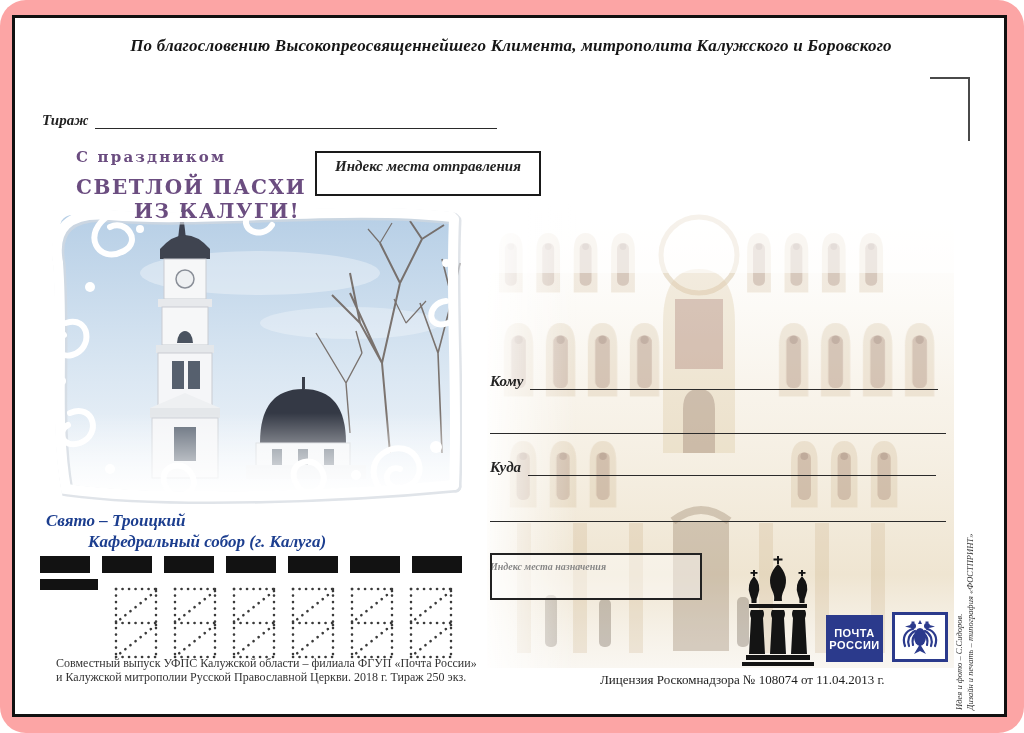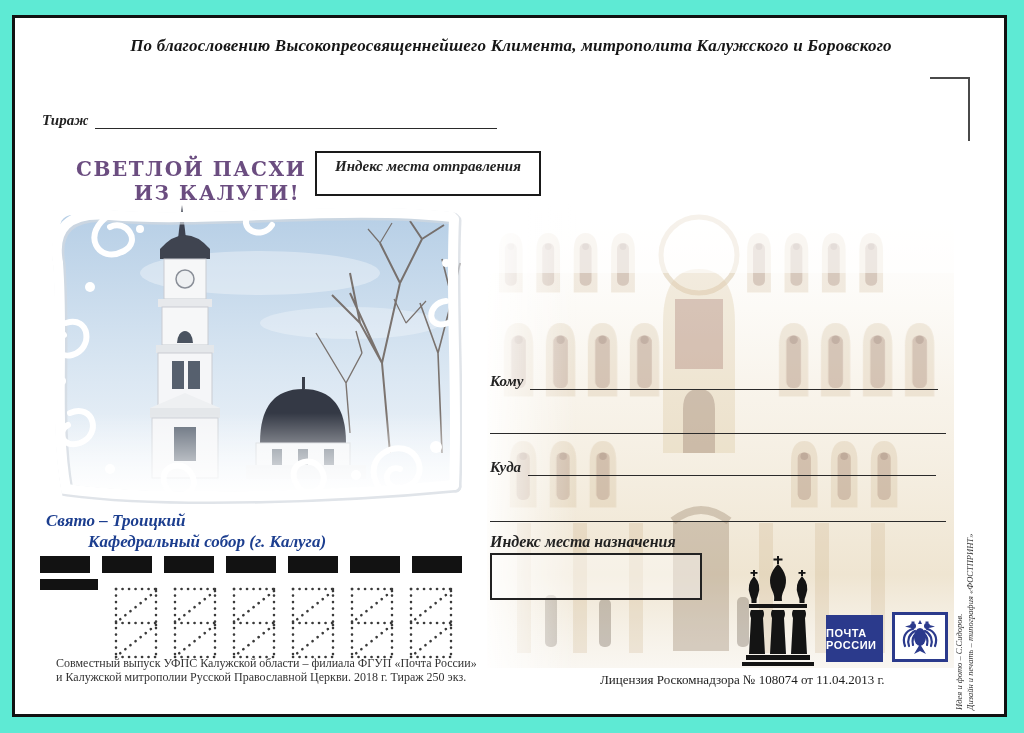--- a/index.html
+++ b/index.html
@@ -1,17 +1,17 @@
 <!DOCTYPE html>
 <html><head>
 <meta charset="utf-8">
 <style>
   html,body{margin:0;padding:0;background:#ffffff;}
-  #page{position:relative;width:1024px;height:733px;background:#5eead4;overflow:hidden;
-        font-family:"Liberation Serif",serif;}
+  #page{position:relative;width:1024px;height:733px;background:#fca5a5;overflow:hidden;
+        font-family:"Liberation Serif",serif;border-radius:26px;}
   .abs{position:absolute;}
 
   
   #frame{left:12px;top:15px;width:995px;height:702px;border:3px solid #111;box-sizing:border-box;background:#fff;}
 
   
   #blessing{left:28px;top:36px;width:966px;text-align:center;font-size:17px;font-weight:bold;
             font-style:italic;color:#161616;letter-spacing:.2px;}
 
   
@@ -54,27 +54,27 @@
   #imprint{left:56px;top:656px;font-size:12px;line-height:14px;color:#333;z-index:6;}
 
   
   #iconostasis{left:487px;top:203px;width:467px;height:465px;z-index:1;}
   #row-to{left:490px;top:373px;z-index:4;}
   #row-to .wline{width:408px;}
   #line-mid{left:490px;top:417px;width:456px;height:16px;border-bottom:1.7px solid #2a2a2a;z-index:4;}
   #row-addr{left:490px;top:459px;z-index:4;}
   #row-addr .wline{width:408px;}
   #line-bottom{left:490px;top:505px;width:456px;height:16px;border-bottom:1.7px solid #2a2a2a;z-index:4;}
-  #dest-index-label{left:490px;top:533px;font-size:16px;font-weight:bold;font-style:italic;color:#222;z-index:4;}
+  #dest-index-label{left:490px;top:561px;font-size:10px;font-weight:bold;font-style:italic;color:#222;z-index:4;}
   #dest-index-box{left:490px;top:553px;width:212px;height:47px;border:2px solid #222;box-sizing:border-box;background:rgba(255,255,255,.45);z-index:4;}
 
   
   #church{left:740px;top:556px;width:76px;height:112px;z-index:5;}
   #post-logo{left:826px;top:615px;width:57px;height:47px;background:#2b3a8c;color:#fff;z-index:5;
-             display:flex;flex-direction:column;justify-content:center;align-items:flex-start;
+             display:flex;flex-direction:column;justify-content:center;align-items:center;
              font-family:"Liberation Sans",sans-serif;font-weight:bold;font-size:11px;line-height:12px;letter-spacing:.5px;}
   #eagle-box{left:892px;top:612px;width:56px;height:50px;border:3px solid #2b3a8c;box-sizing:border-box;background:#fff;z-index:5;
              display:flex;align-items:center;justify-content:center;}
 
   
   #license{left:600px;top:672px;width:356px;text-align:left;font-size:13px;color:#1b1b1b;z-index:6;}
 
   
   #credits{left:954px;top:710px;width:196px;transform:rotate(-90deg);transform-origin:0 0;
            font-size:8.5px;font-style:italic;color:#333;line-height:10.5px;z-index:6;white-space:nowrap;}
@@ -90,20 +90,21 @@
 
 
   <div id="row-origin" class="abs fieldrow">
     <span class="lbl">Тираж</span>
     <span class="wline"></span>
   </div>
 
   <div id="corner-mark" class="abs"></div>
 
   <div id="greeting" class="abs">
+    <div class="g1">С праздником</div>
     <div class="g2">СВЕТЛОЙ ПАСХИ</div>
     <div class="g3">ИЗ КАЛУГИ!</div>
   </div>
 
   <div id="origin-index-box" class="abs">
     <div class="boxlbl">Индекс места отправления</div>
   </div>
 
   <div id="photo-wrap" class="abs">
     <svg width="412" height="304" viewBox="0 0 412 304">

